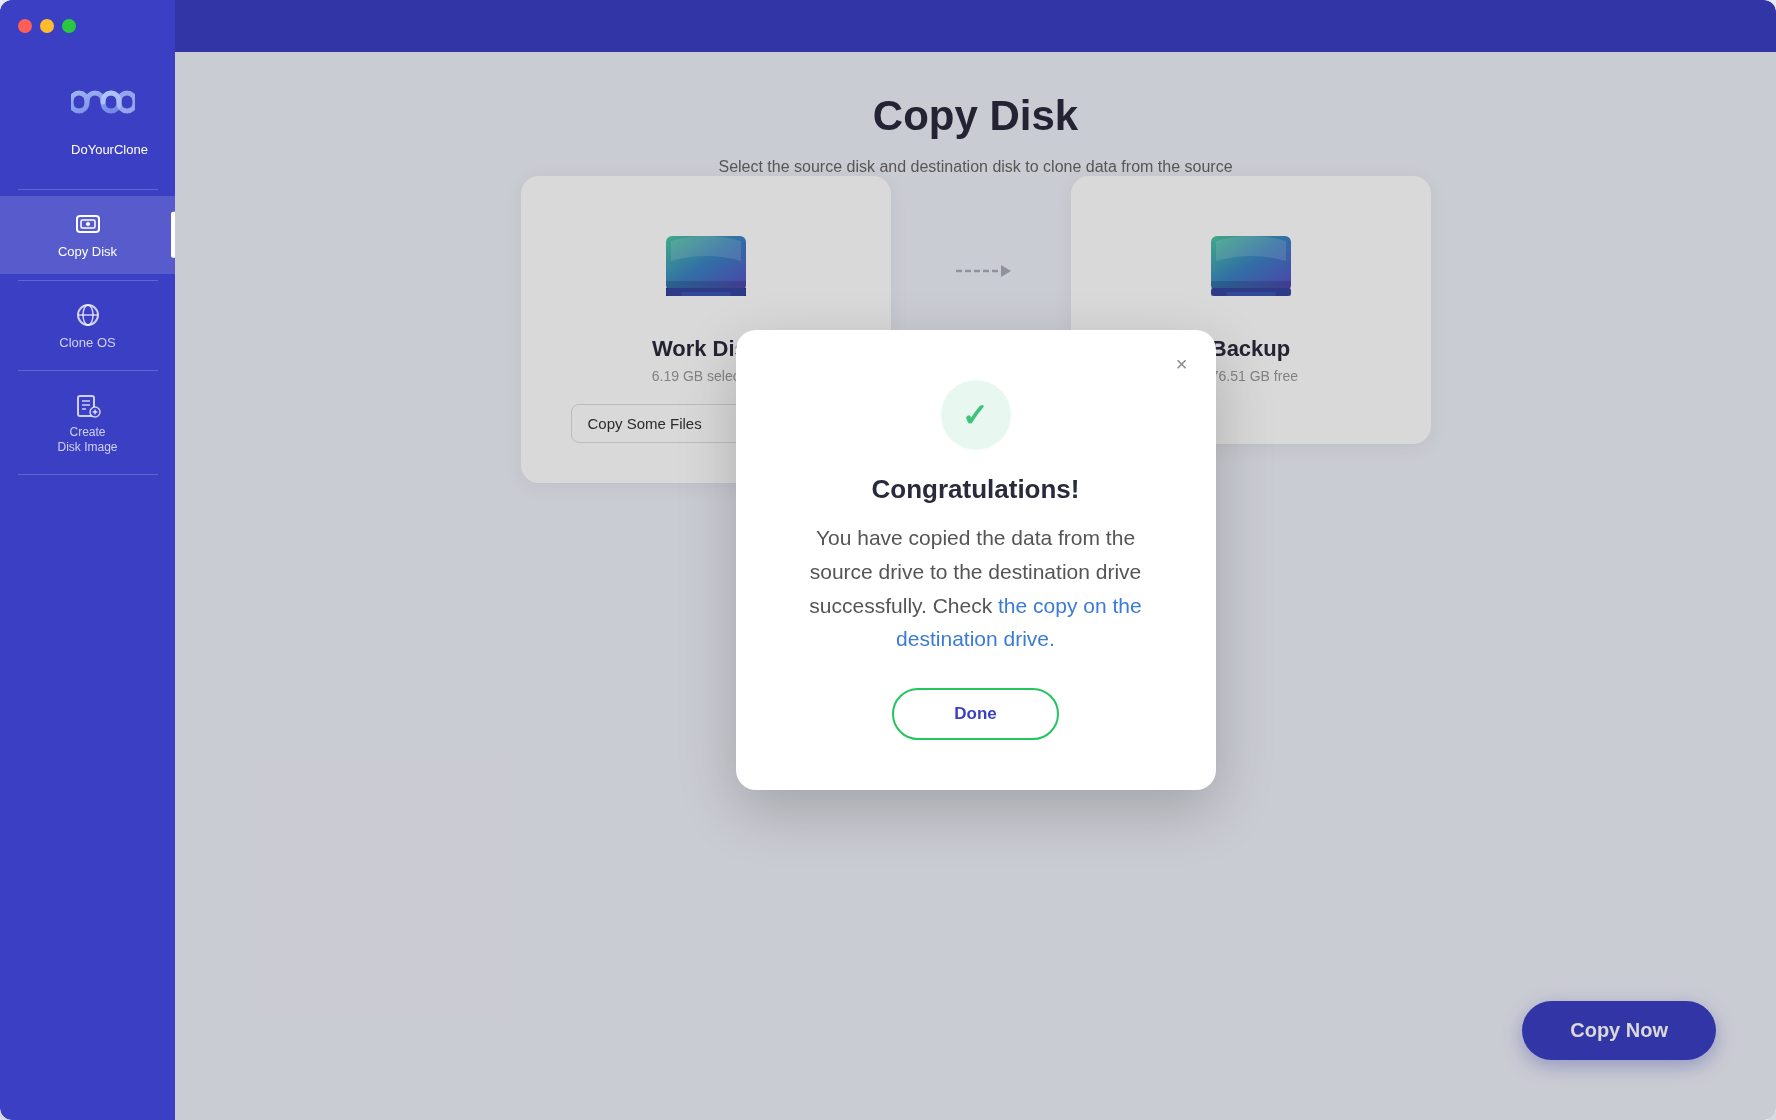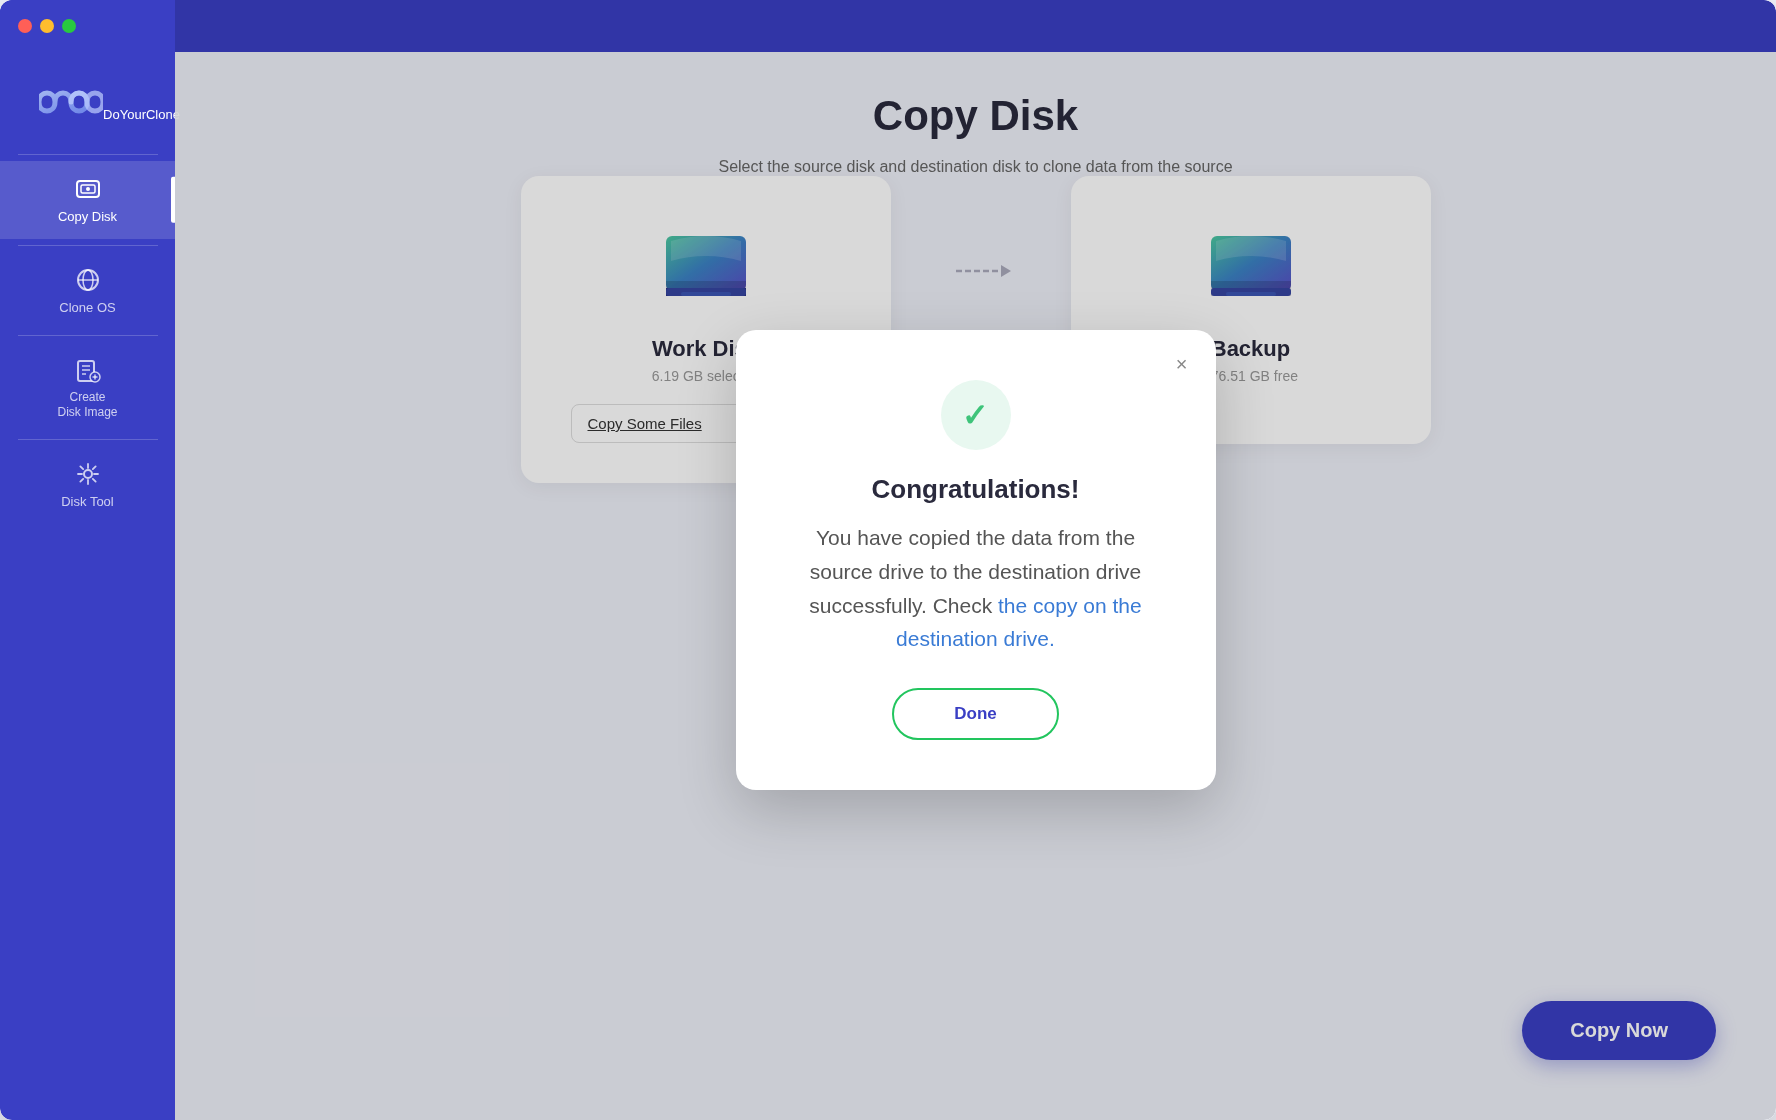--- a/index.html
+++ b/index.html
@@ -47,22 +47,22 @@
       flex-direction: column;
       align-items: center;
       padding-top: 52px;
       z-index: 5;
     }
 
     .sidebar-logo {
       margin-top: 18px;
       margin-bottom: 6px;
       display: flex;
-      flex-direction: row;
-      align-items: flex-end;
+      flex-direction: column;
+      align-items: flex-start;
       margin-left: 44px;
     }
 
     .app-name {
       color: white;
       font-size: 13px;
       font-weight: 500;
       margin-bottom: 20px;
     }
 
@@ -207,21 +207,20 @@
       background: white;
       border: 1.5px solid #ddd;
       border-radius: 8px;
       padding: 10px 16px;
       font-size: 15px;
       color: #333;
       cursor: pointer;
       gap: 8px;
       min-width: 220px;
       justify-content: space-between;
-      text-decoration: underline;
     }
 
     .search-btn {
       width: 38px;
       height: 38px;
       border-radius: 50%;
       background: transparent;
       border: none;
       cursor: pointer;
       display: flex;
@@ -417,29 +416,20 @@
           <circle cx="21" cy="21" r="5" fill="#3a3fc4" stroke="rgba(255,255,255,0.75)" stroke-width="1.5"></circle>
           <line x1="21" y1="18.5" x2="21" y2="23.5" stroke="rgba(255,255,255,0.75)" stroke-width="1.5"></line>
           <line x1="18.5" y1="21" x2="23.5" y2="21" stroke="rgba(255,255,255,0.75)" stroke-width="1.5"></line>
         </svg>
       </div>
       <span class="sidebar-item-label" style="line-height:1.2; font-size:12px; color:rgba(255,255,255,0.75);">Create<br>Disk Image</span>
     </div>
 
     <div class="sidebar-divider"></div>
 
-    <div class="sidebar-item">
-      <div class="sidebar-item-icon">
-        <svg width="28" height="28" viewBox="0 0 28 28" fill="none">
-          <circle cx="14" cy="14" r="4" stroke="rgba(255,255,255,0.75)" stroke-width="2"></circle>
-          <path d="M14 4 L14 8 M14 20 L14 24 M4 14 L8 14 M20 14 L24 14 M6.34 6.34 L9.17 9.17 M18.83 18.83 L21.66 21.66 M21.66 6.34 L18.83 9.17 M9.17 18.83 L6.34 21.66" stroke="rgba(255,255,255,0.75)" stroke-width="1.8" stroke-linecap="round"></path>
-        </svg>
-      </div>
-      <span class="sidebar-item-label">Disk Tool</span>
-    </div>
 
   </div>
 
   <div class="main-content">
     <div class="content-inner">
       <h1 class="page-title">Copy Disk</h1>
       <p class="page-subtitle">Select the source disk and destination disk to clone data from the source</p>
 
       <div class="disk-cards-area">
 

